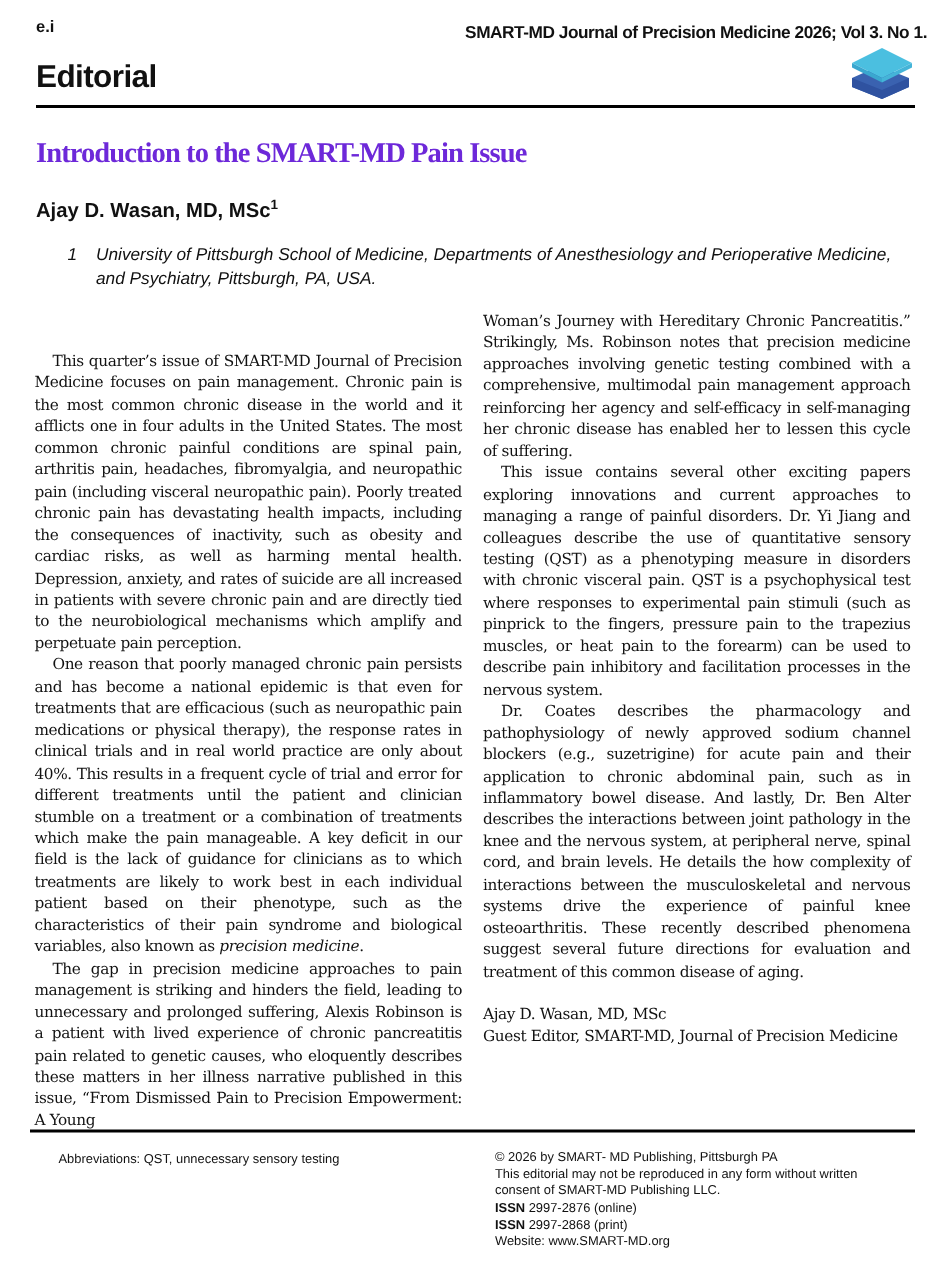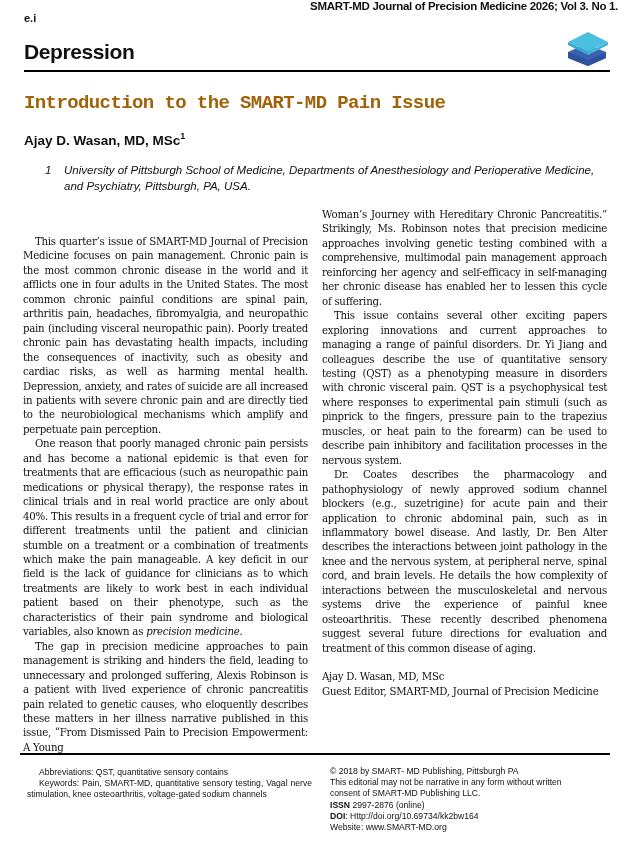--- a/index.html
+++ b/index.html
@@ -1,25 +1,25 @@
 <!DOCTYPE html>
 <html><head>
 <meta charset="utf-8">
 <style>
   * { margin: 0; padding: 0; box-sizing: border-box; }
   html, body { width: 633px; height: 856px; background: #ffffff; overflow: hidden; }
   body { position: relative; font-family: "Liberation Sans", sans-serif; color: #111; }
 
   .page-label { position: absolute; left: 24px; top: 12px; font-size: 11px; font-weight: bold; font-family: "Liberation Sans", sans-serif; }
-  .journal-header { position: absolute; right: 15px; top: 0; font-size: 11.5px; font-weight: bold; font-family: "Liberation Sans", sans-serif; letter-spacing: -0.3px; }
+  .journal-header { position: absolute; right: 15px; top: 16px; font-size: 11.5px; font-weight: bold; font-family: "Liberation Sans", sans-serif; letter-spacing: -0.3px; }
   .section-title { position: absolute; left: 24px; top: 40px; font-size: 21px; font-weight: bold; font-family: "Liberation Sans", sans-serif; letter-spacing: -0.4px; }
   .logo { position: absolute; left: 562px; top: 28px; width: 50px; height: 40px; }
   .header-rule { position: absolute; left: 24px; top: 70px; width: 586px; height: 2px; background: #000; }
 
-  .article-title { position: absolute; left: 24px; top: 92px; font-size: 19px; font-weight: bold; color: #a16207; letter-spacing: -0.6px; font-family: Liberation Mono, monospace; }
+  .article-title { position: absolute; left: 24px; top: 92px; font-size: 19px; font-weight: bold; color: #6d28d9; letter-spacing: -0.6px; font-family: Liberation Serif, serif; }
   .author { position: absolute; left: 24px; top: 131px; font-size: 13.5px; font-weight: bold; font-family: "Liberation Sans", sans-serif; }
   .author sup { font-size: 9px; }
   .affiliation { position: absolute; left: 45px; top: 162px; width: 560px; font-size: 11.5px; font-style: italic; line-height: 16px; font-family: "Liberation Sans", sans-serif; }
   .affiliation .num { position: absolute; left: 0; top: 0; font-style: italic; }
   .affiliation .aff-text { display: block; margin-left: 19px; }
 
   .col { position: absolute; top: 208px; width: 285px; font-family: "DejaVu Serif", "Liberation Serif", serif; font-size: 10.2px; line-height: 14.45px; text-align: justify; color: #111; letter-spacing: -0.25px; }
   .col-left { left: 23px; margin-top: 27px; }
   .col-right { left: 322px; }
   .col p { text-indent: 12px; hyphens: auto; }
@@ -34,21 +34,21 @@
   .abbrev .lbl { }
   .pubinfo { position: absolute; left: 330px; top: 766px; width: 280px; font-size: 8.6px; line-height: 11.2px; font-family: "Liberation Sans", sans-serif; }
   .pubinfo div { white-space: nowrap; }
   .pubinfo b { font-weight: bold; }
 </style>
 </head>
 <body>
 
 <div class="page-label">e.i</div>
 <div class="journal-header">SMART-MD Journal of Precision Medicine 2026; Vol 3. No 1.</div>
-<div class="section-title">Depression</div>
+<div class="section-title">Editorial</div>
 
 <svg class="logo" viewBox="0 0 50 40">
   <path d="M6 24 L24 16 L44 24 L44 30 L26 38 L6 30 Z" fill="#3a62b0"></path>
   <path d="M6 24 L26 32 L44 24 L44 30 L26 38 L6 30 Z" fill="#2f52a0"></path>
   <path d="M6 14 L26 4 L46 14 L26 24 Z" fill="#4bbfe0"></path>
   <path d="M6 14 L26 24 L26 27 L6 17 Z" fill="#3aa7cf"></path>
   <path d="M26 24 L46 14 L46 17 L26 27 Z" fill="#44b4d8"></path>
 </svg>
 
 <div class="header-rule"></div>
@@ -76,24 +76,23 @@
   <p>Dr. Coates describes the pharmacology and pathophysiology of newly approved sodium channel blockers (e.g., suzetrigine) for acute pain and their application to chronic abdominal pain, such as in inflammatory bowel disease. And lastly, Dr. Ben Alter describes the interactions between joint pathology in the knee and the nervous system, at peripheral nerve, spinal cord, and brain levels. He details the how complexity of interactions between the musculoskeletal and nervous systems drive the experience of painful knee osteoarthritis.  These recently described phenomena suggest several future directions for evaluation and treatment of this common disease of aging.</p>
   <p class="signoff">
     <span>Ajay D. Wasan, MD, MSc</span>
     <span>Guest Editor, SMART-MD, Journal of Precision Medicine</span>
   </p>
 </div>
 
 <div class="footer-rule"></div>
 
 <div class="abbrev">
-  <p><span class="lbl">Abbreviations</span><span>: QST, quantitative sensory contains</span></p>
-  <p><span class="lbl">Keywords</span><span>: Pain, SMART-MD, quantitative sensory testing, Vagal nerve stimulation, knee osteoarthritis, voltage-gated sodium channels</span></p>
+  <p><span class="lbl">Abbreviations</span><span>: QST, unnecessary sensory testing</span></p>
 </div>
 
 <div class="pubinfo">
-  <div>© 2018 by SMART- MD Publishing, Pittsburgh PA</div>
-  <div>This editorial may not be narrative in any form without written</div>
+  <div>© 2026 by SMART- MD Publishing, Pittsburgh PA</div>
+  <div>This editorial may not be reproduced in any form without written</div>
   <div>consent of SMART-MD Publishing LLC.</div>
   <div><b>ISSN</b><span> 2997-2876 (online)</span></div>
-  <div><b>DOI</b><span>: Http://doi.org/10.69734/kk2bw164</span></div>
+  <div><b>ISSN</b><span> 2997-2868 (print)</span></div>
   <div>Website: www.SMART-MD.org</div>
 </div>
 
 </body></html>

